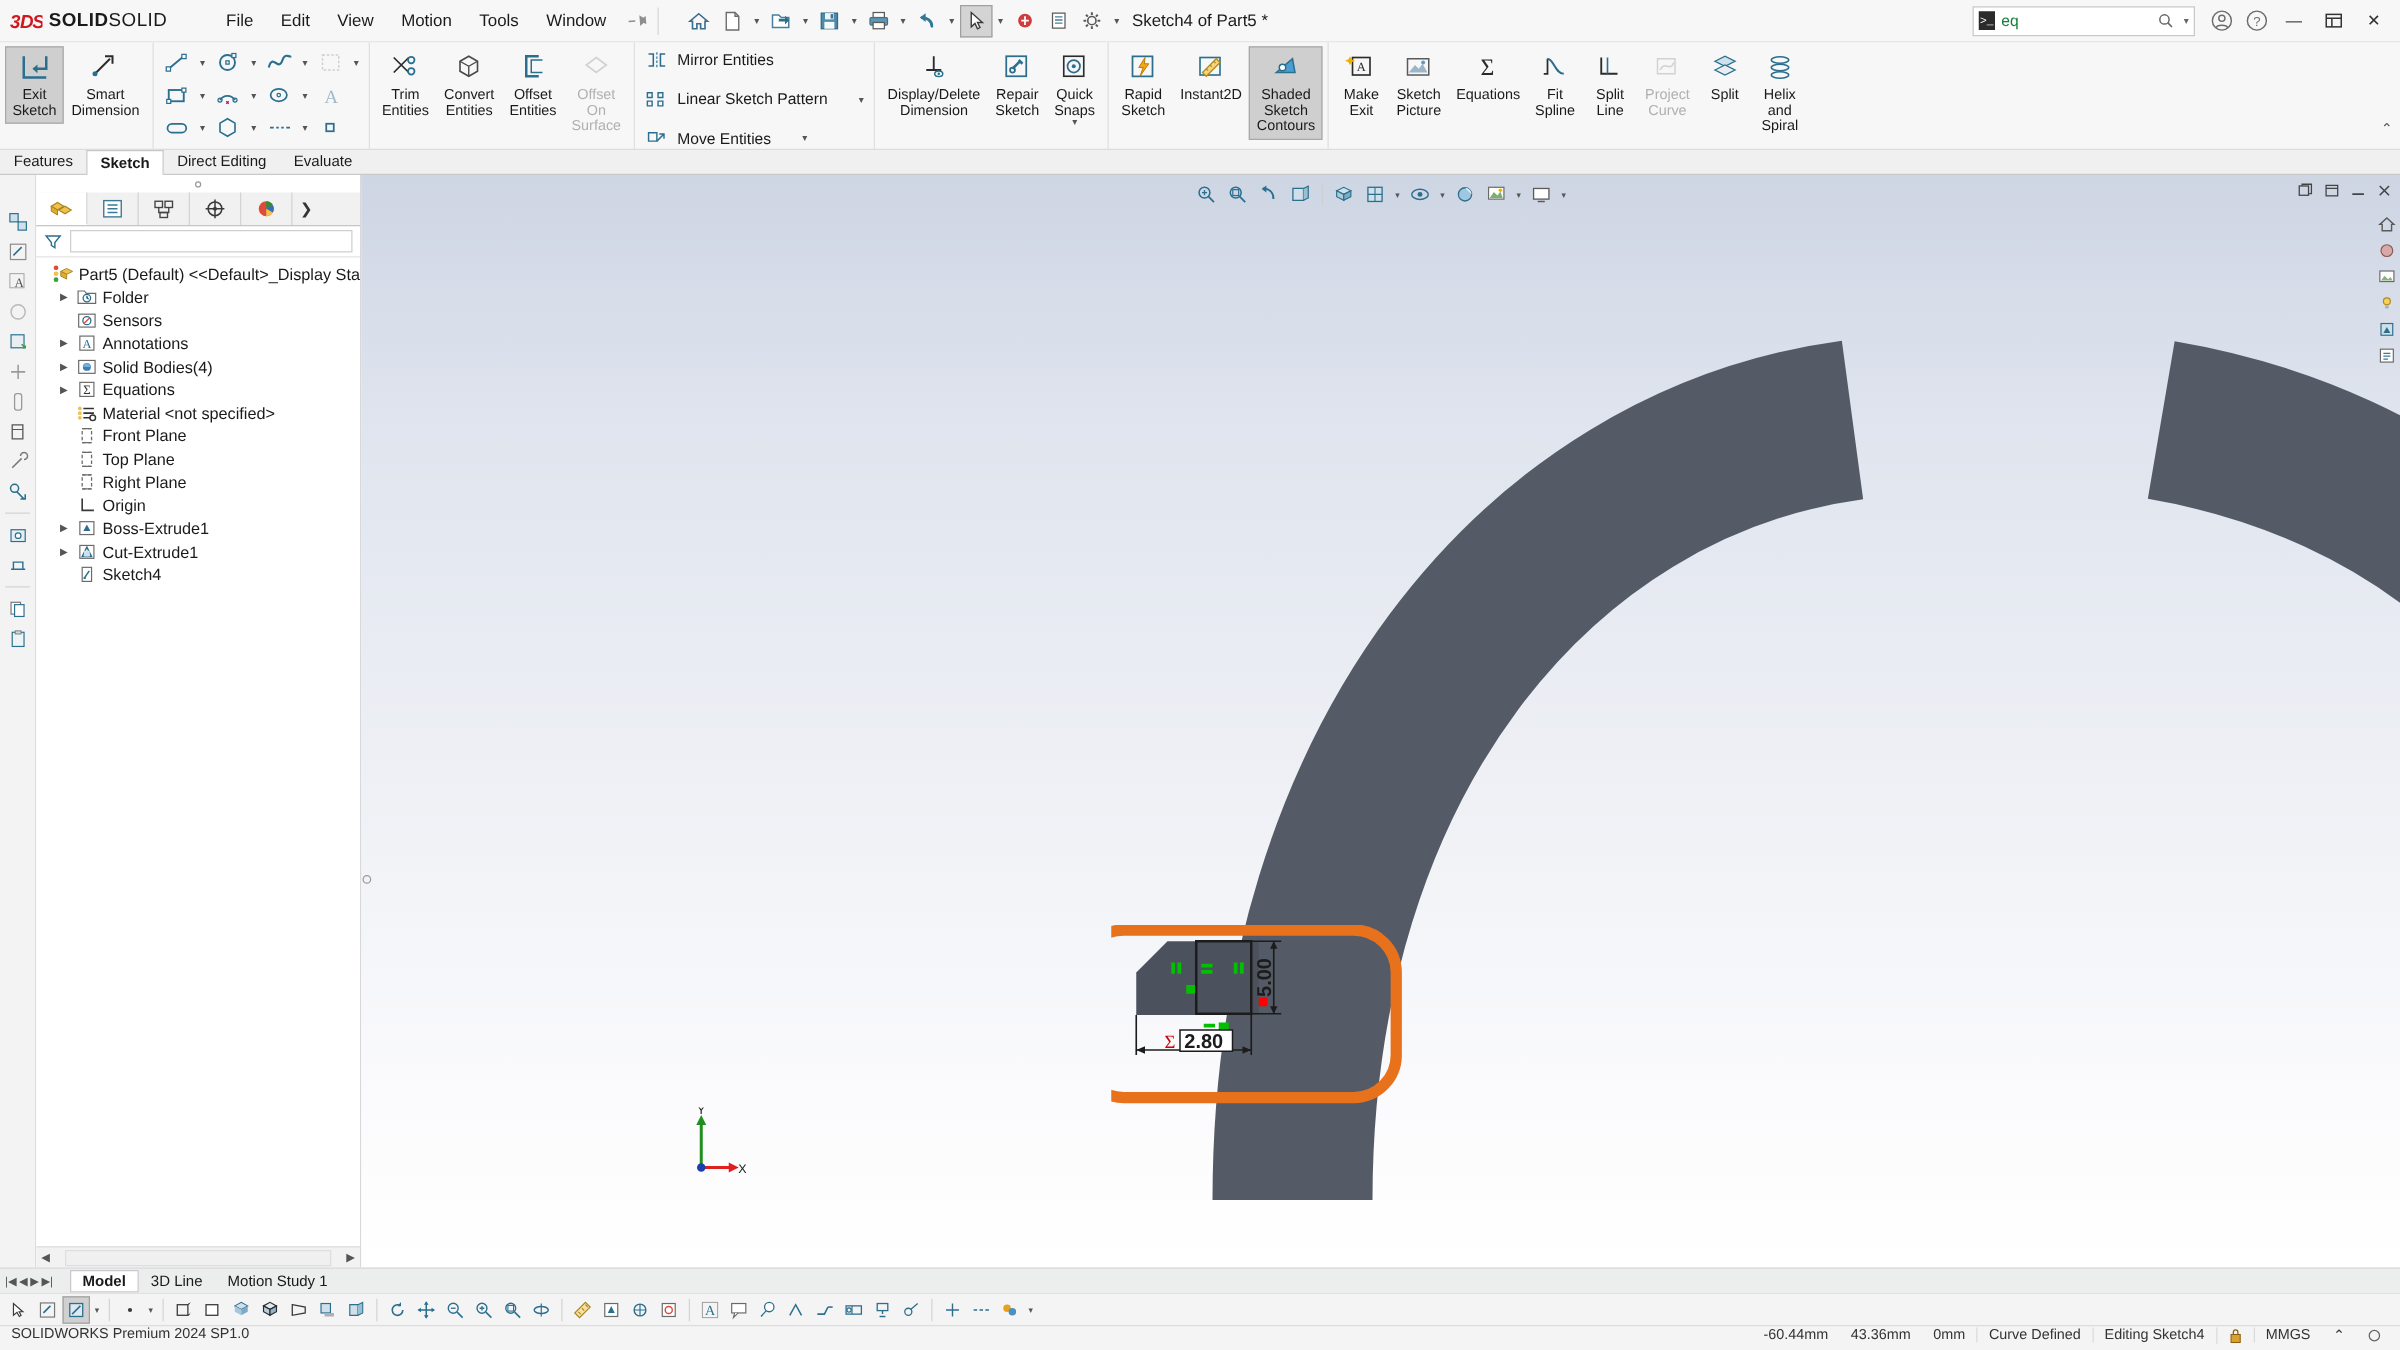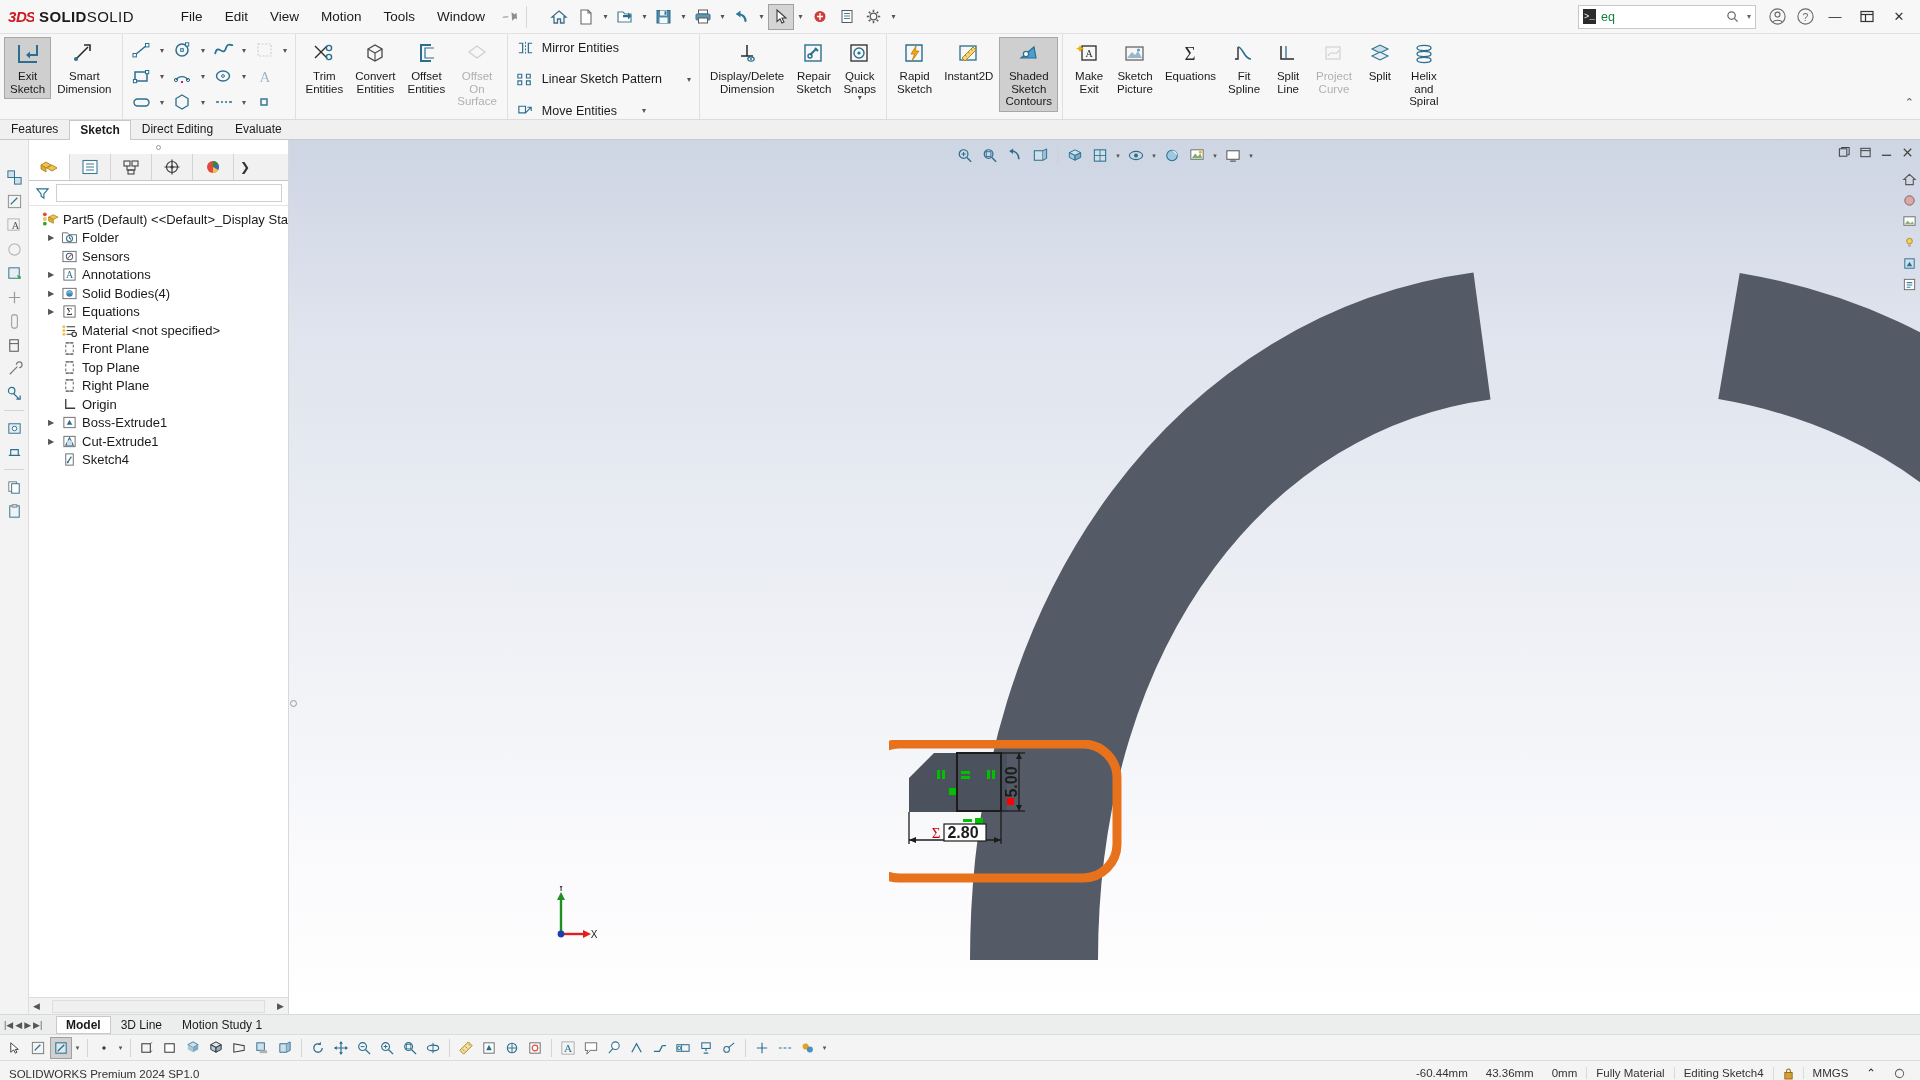--- a/index.html
+++ b/index.html
@@ -107,21 +107,21 @@
   .vt-sep{width:1px;height:18px;background:#cfcfd1;margin:0 4px;}
   .win-ctl { position: absolute; right: 4px; top: 4px; display: flex; align-items: center; gap: 4px; z-index: 4; font-size: 12px; color:#333;}
   .win-ctl span { width:17px;height:17px;display:flex;align-items:center;justify-content:center;}
 
   .right-rail { position: absolute; right: 0; top: 30px; width: 22px; display:flex;flex-direction:column;align-items:center;gap:3px; z-index: 4;}
   .right-rail .rr { width:18px;height:18px;display:flex;align-items:center;justify-content:center;}
 
   .triad { position: absolute; left: 262px; bottom: 72px; width: 46px; height: 56px; z-index: 3;}
 
   
-  .statusbar { height: 20px; background: #f4f4f5; border-top: 1px solid #dcdcde; display:flex; align-items:flex-end; font-size: 11.5px; color:#333; flex: 0 0 20px;}
+  .statusbar { height: 20px; background: #f4f4f5; border-top: 1px solid #dcdcde; display:flex; align-items:flex-start; font-size: 11.5px; color:#333; flex: 0 0 20px;}
   .sb-right { margin-left: auto; display:flex; align-items:center; gap: 0; padding-right:6px;}
   .sb-cell { padding: 0 9px; }
   .sb-cell.b { border-left: 1px solid #dadadc;}
 
   
   .btabs { height: 20px; background: #eceded; border-top: 1px solid #d9d9db; display: flex; align-items: center; padding-left: 56px; gap: 0; flex: 0 0 20px;}
   .btab { font-size: 12px; padding: 1px 9px; border: 1px solid transparent; }
   .btab.active { background: #fff; border-color: #c9c9cb; font-weight: bold;}
   .btabs-left { position:absolute; left:4px; display:flex; gap:2px; }
 
@@ -241,20 +241,21 @@
               <path d="M3.8 3.8 L5.3 5.3"></path>
               <path d="M11.7 11.7 L13.2 13.2"></path>
               <path d="M13.2 3.8 L11.7 5.3"></path>
               <path d="M5.3 11.7 L3.8 13.2"></path>
             </g>
           </svg>
       </div>
       <div class="qcaret">▾</div>
     </div>
 
+    <div class="doc-title">Sketch4 of Part5 *</div>
 
     <div class="tr-group">
       <div class="searchbox">
         <div class="term-ico">&gt;_</div>
         <input type="text" value="eq" style="">
         <span class="mag">
           <svg width="13" height="13" viewBox="0 0 14 14">
               <circle cx="6" cy="6" r="4" fill="none" stroke="#666" stroke-width="1.3"></circle>
               <path d="M9 9 L12.5 12.5" stroke="#666" stroke-width="1.4"></path>
             </svg>
@@ -1438,21 +1439,21 @@
       </div>
     <div class="bbcaret">▾</div>
   </div>
 
   <div class="statusbar">
     <div class="sb-cell">SOLIDWORKS Premium 2024 SP1.0</div>
     <div class="sb-right">
       <div class="sb-cell">-60.44mm</div>
       <div class="sb-cell">43.36mm</div>
       <div class="sb-cell">0mm</div>
-      <div class="sb-cell b">Fully Material</div>
+      <div class="sb-cell b">Curve Defined</div>
       <div class="sb-cell b">Editing Sketch4</div>
       <div class="sb-cell b">
         <svg width="11" height="13" viewBox="0 0 12 14">
             <rect x="2" y="6" width="8" height="7" fill="#d8a030" stroke="#8a6010" stroke-width="0.9"></rect>
             <path d="M4 6 V4 a2 2 0 0 1 4 0 V6" fill="none" stroke="#8a6010" stroke-width="1.1"></path>
           </svg>
       </div>
       <div class="sb-cell b">MMGS</div>
       <div class="sb-cell">⌃</div>
       <div class="sb-cell">

